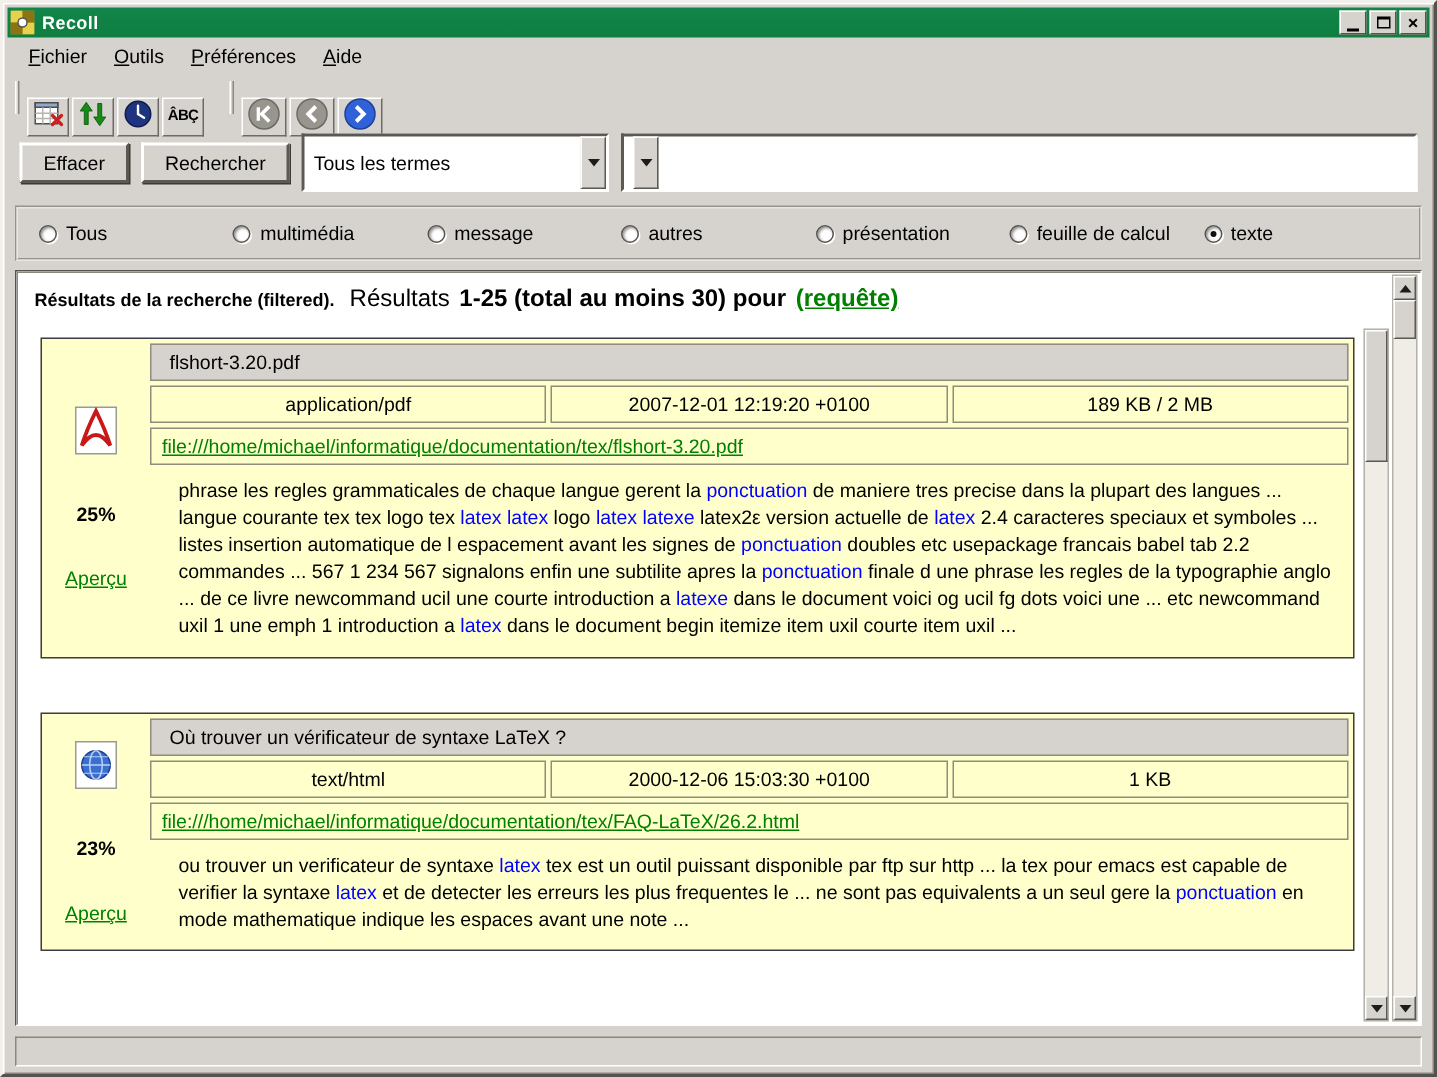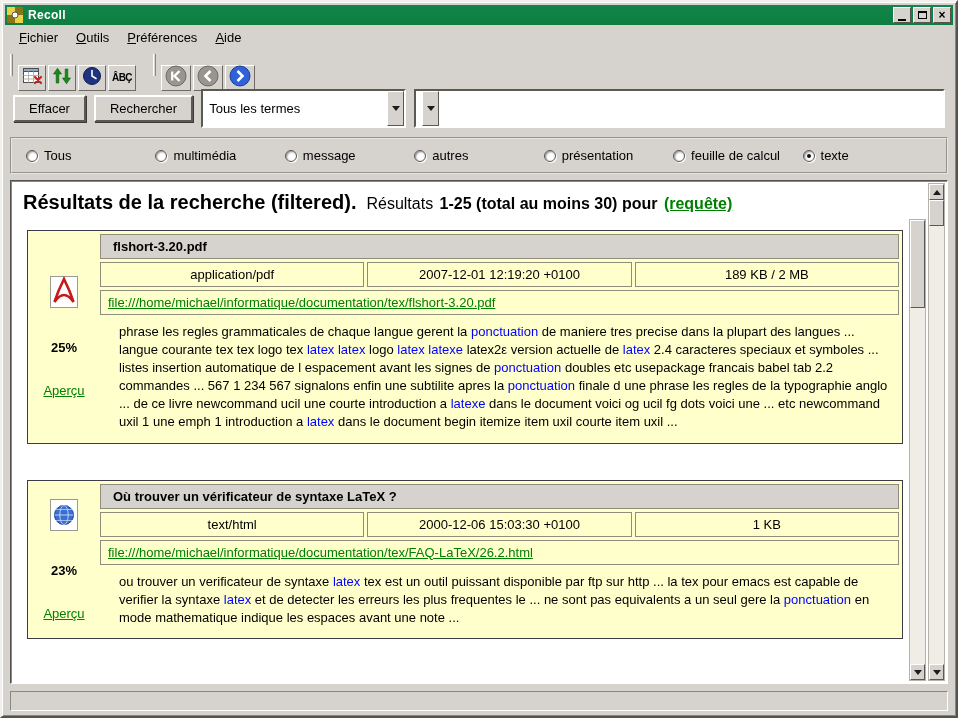--- a/index.html
+++ b/index.html
@@ -62,33 +62,33 @@
     padding:9px 14px;flex:0 0 auto;}
   .radio-item{flex:1;display:flex;align-items:center;gap:6px;}
   .radio{width:12px;height:12px;border-radius:50%;background:#fff;border:1px solid #55534d;
     box-shadow:inset 1px 1px 2px rgba(0,0,0,.45),1px 1px 0 #fff;position:relative;flex:0 0 auto;}
   .radio.checked::after{content:"";position:absolute;left:3px;top:3px;width:4px;height:4px;border-radius:50%;background:#111;}
   
   .results-panel{flex:1;margin:4px 5px 2px;background:#fff;border:1px solid;
     border-color:#55534d #fff #fff #55534d;box-shadow:inset 1px 1px 0 #8a877f;position:relative;overflow:hidden;}
   .results-content{position:absolute;top:2px;bottom:2px;left:2px;right:40px;padding:6px 2px 0 8px;overflow:hidden;}
   .results-heading{display:flex;align-items:baseline;gap:10px;margin:2px 0 16px 2px;white-space:nowrap;}
-  .h-big{font-size:20px;font-weight:bold;}
+  .h-big{font-size:12px;font-weight:bold;}
   .h-small{font-size:16px;}
   .h-small b{margin:0 2px;}
   .green-link{color:var(--link);text-decoration:underline;cursor:pointer;}
   .q-link{font-weight:bold;}
   .result{display:flex;border:1px solid #3c3c46;background:var(--panel-bg);padding:3px;
     margin:0 2px 36px 6px;gap:3px;}
   .r-left{width:66px;flex:0 0 auto;display:flex;flex-direction:column;align-items:center;
     justify-content:center;gap:28px;}
   .r-rel{font-weight:bold;}
   .r-right{flex:1;display:flex;flex-direction:column;gap:3px;min-width:0;}
   .r-cell{border:1px solid #8f8d7c;padding:4px 7px;}
-  .r-title{background:var(--chrome);font-weight:bold;padding-left:12px;}
+  .r-title{background:var(--chrome);font-weight:normal;padding-left:12px;}
   .r-meta{display:flex;gap:3px;}
   .r-meta-cell{flex:1;text-align:center;white-space:nowrap;overflow:hidden;}
   .r-abstract{padding:5px 7px 9px;line-height:1.38;margin-left:12px;}
   .hl{color:var(--highlight);}
   
   .scrollbar{position:absolute;width:17px;background:#efede6;border:1px solid #b5b2aa;
     display:flex;flex-direction:column;}
   .sb-outer{top:2px;bottom:2px;right:2px;}
   .sb-inner{top:38px;bottom:2px;right:21px;}
   .sb-btn{height:16px;flex:0 0 auto;background:var(--chrome);border:1px solid;

